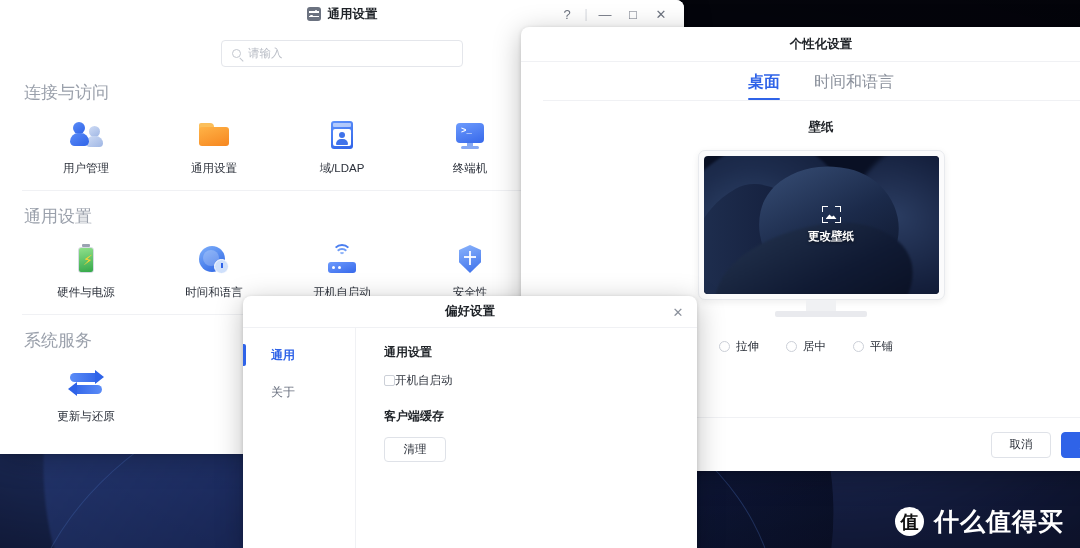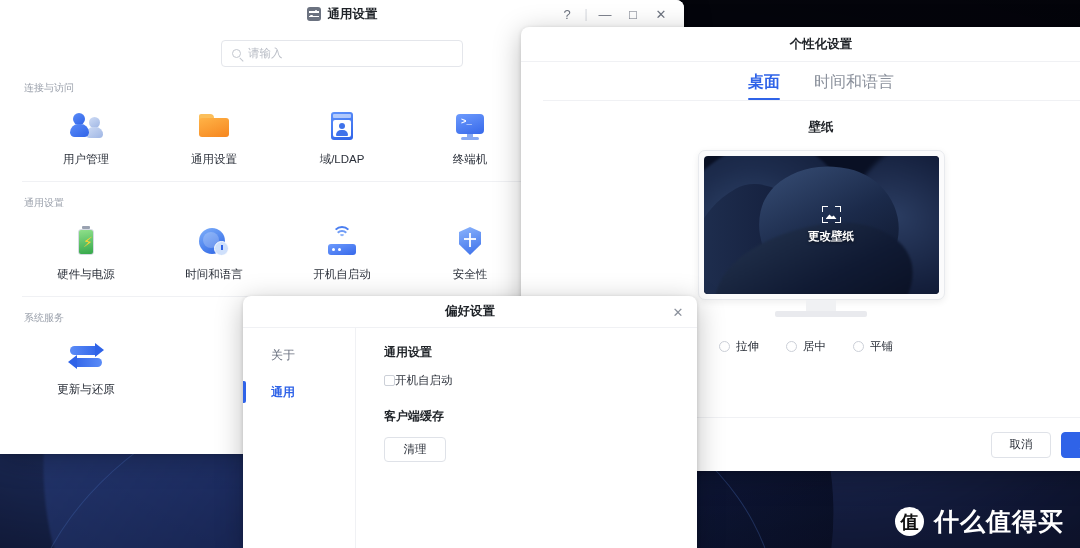--- a/index.html
+++ b/index.html
@@ -135,21 +135,21 @@
     position: relative; flex: 0 0 auto;
   }
   .mag-icon::after {
     content:""; position:absolute; right:-3.5px; bottom:-3px;
     width:4.5px; height:1.2px; background:#c3c7cf; transform: rotate(45deg);
   }
   #cp-search-placeholder { font-size: 11.5px; color: #b9bdc6; }
 
   .cp-section { padding-top: 14px; }
   .cp-section-title {
-    font-size: 10px; color: #9aa0ab; padding-left: 2px; margin-bottom: 6px;
+    font-size: 17px; color: #9aa0ab; padding-left: 2px; margin-bottom: 6px;
   }
   .cp-grid { display: grid; grid-template-columns: repeat(5, 1fr); }
   .cp-tile {
     display: flex; flex-direction: column; align-items: center; gap: 9px;
     padding: 8px 0 12px 0;
     border-radius: 6px;
   }
   .cp-tile-label { font-size: 11.5px; color: #2b303a; }
   .cp-divider { height:1px; background:#f0f1f4; margin-top: 2px; }
 
@@ -615,22 +615,22 @@
 
 <div class="win" id="preferences">
 
   <div id="pf-titlebar">
     <span id="pf-title">偏好设置</span>
     <span id="pf-close">✕</span>
   </div>
 
   <div id="pf-body">
     <div id="pf-sidebar">
+      <div class="pf-nav active">通用</div>
       <div class="pf-nav">关于</div>
-      <div class="pf-nav active">通用</div>
     </div>
 
     <div id="pf-content">
       <div class="pf-group-title">通用设置</div>
       <div class="pf-check-row">
         <span class="checkbox"></span>
         <span class="pf-check-label">开机自启动</span>
       </div>
       <div class="pf-group-title">客户端缓存</div>
       <div id="pf-clear-btn">清理</div>

